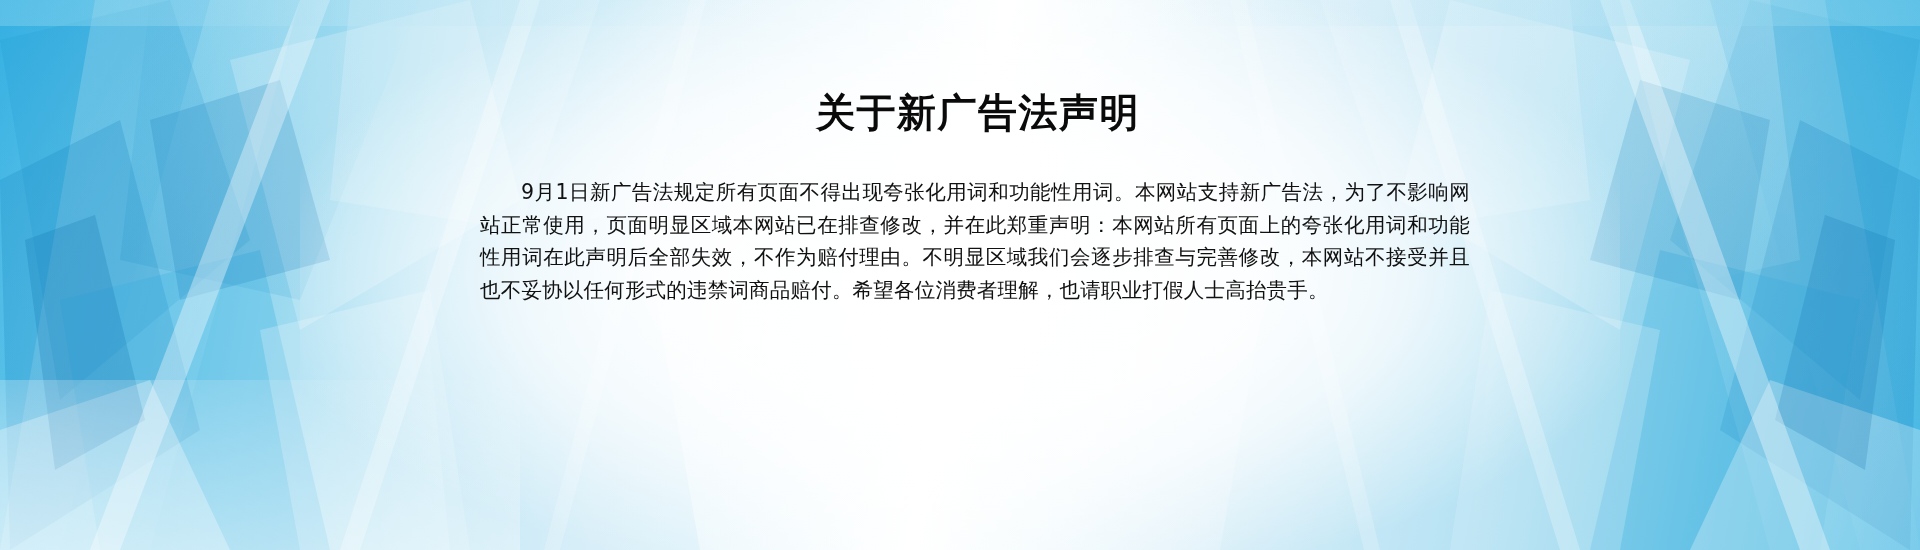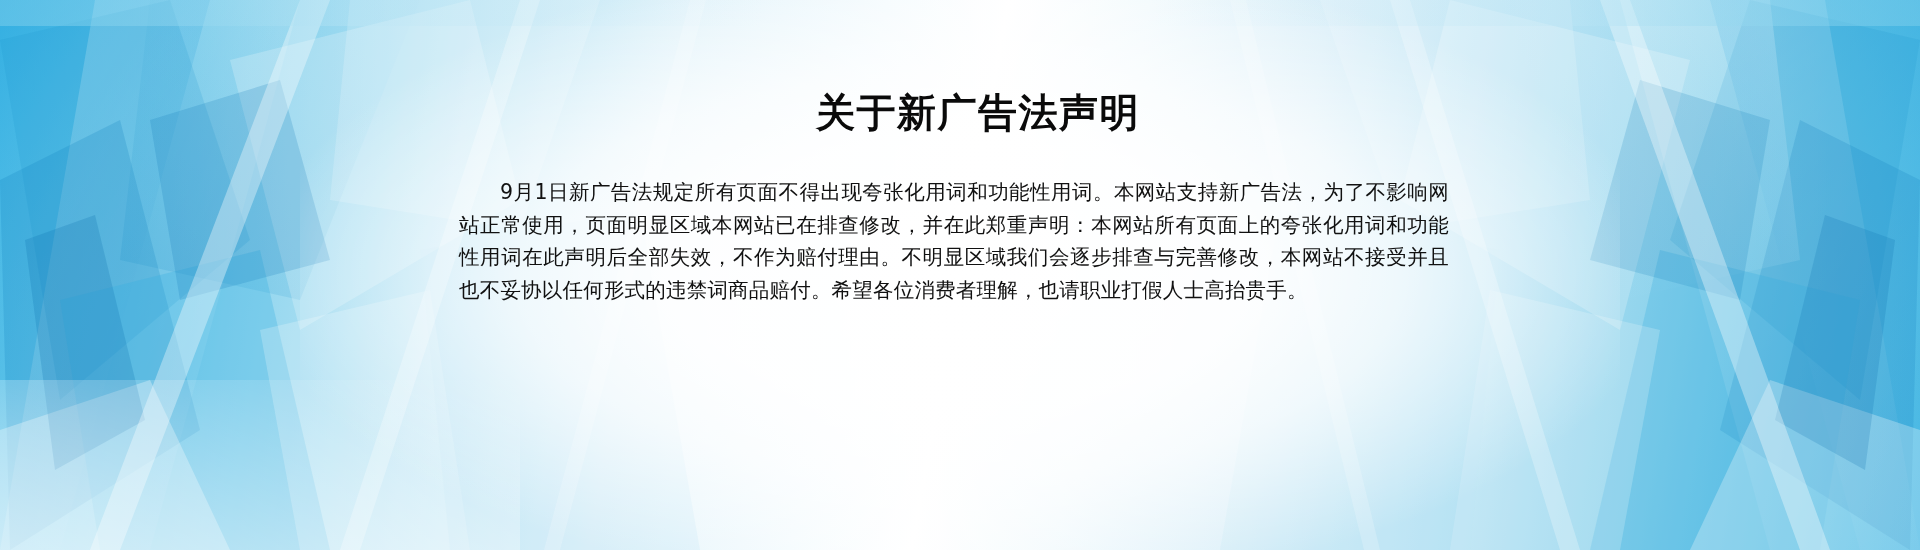--- a/index.html
+++ b/index.html
@@ -93,21 +93,21 @@
     font-size: 39px;
     line-height: 50px;
     font-weight: 700;
     letter-spacing: 1.5px;
     color: #0a0a0a;
     font-family: "DejaVu Sans", "Liberation Sans", sans-serif;
   }
 
   #body-block {
     position: absolute;
-    left: 459px;
+    left: 480px;
     top: 176px;
     width: 990px;
     color: #111111;
     font-size: 20.5px;
     line-height: 32.5px;
     letter-spacing: 0.2px;
     text-align: justify;
     text-justify: inter-character;
     font-family: "DejaVu Sans", "Liberation Sans", sans-serif;
   }

